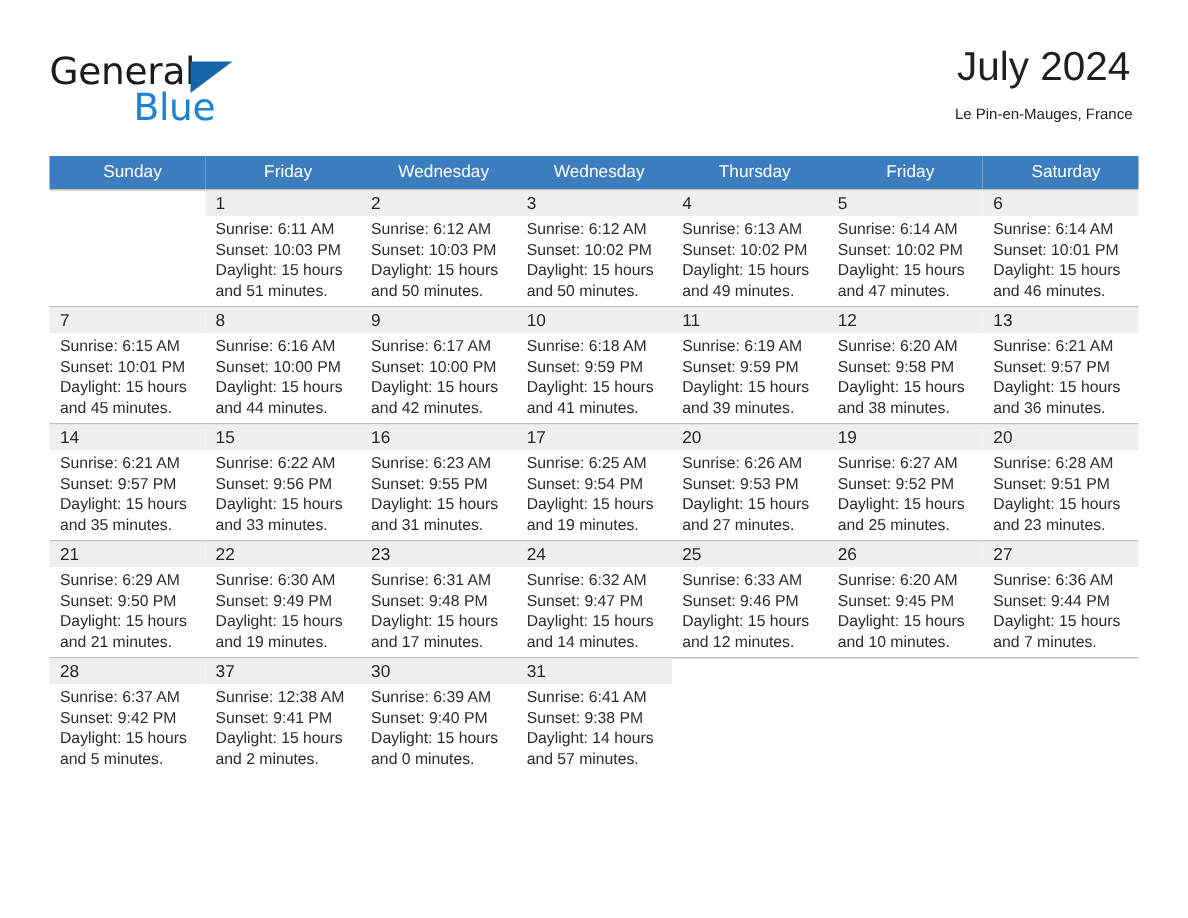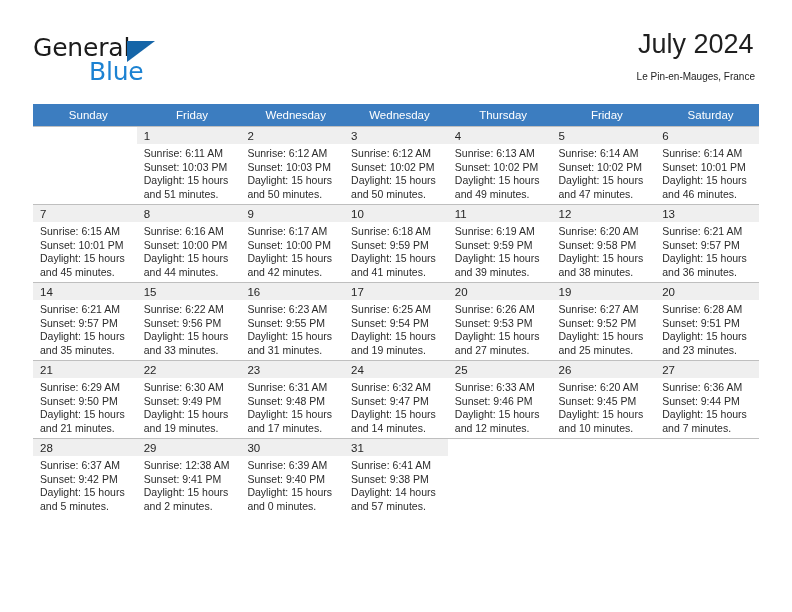--- a/index.html
+++ b/index.html
@@ -497,21 +497,21 @@
               <div class="cell-body">
                 <div>Sunrise: 6:37 AM</div>
                 <div>Sunset: 9:42 PM</div>
                 <div>Daylight: 15 hours</div>
                 <div>and 5 minutes.</div>
               </div>
             </div>
           </td>
           <td>
             <div class="cell-inner shaded">
-              <div class="daynum-bar">29</div>
+              <div class="daynum-bar">37</div>
               <div class="cell-body">
                 <div>Sunrise: 12:38 AM</div>
                 <div>Sunset: 9:41 PM</div>
                 <div>Daylight: 15 hours</div>
                 <div>and 2 minutes.</div>
               </div>
             </div>
           </td>
           <td>
             <div class="cell-inner shaded">

